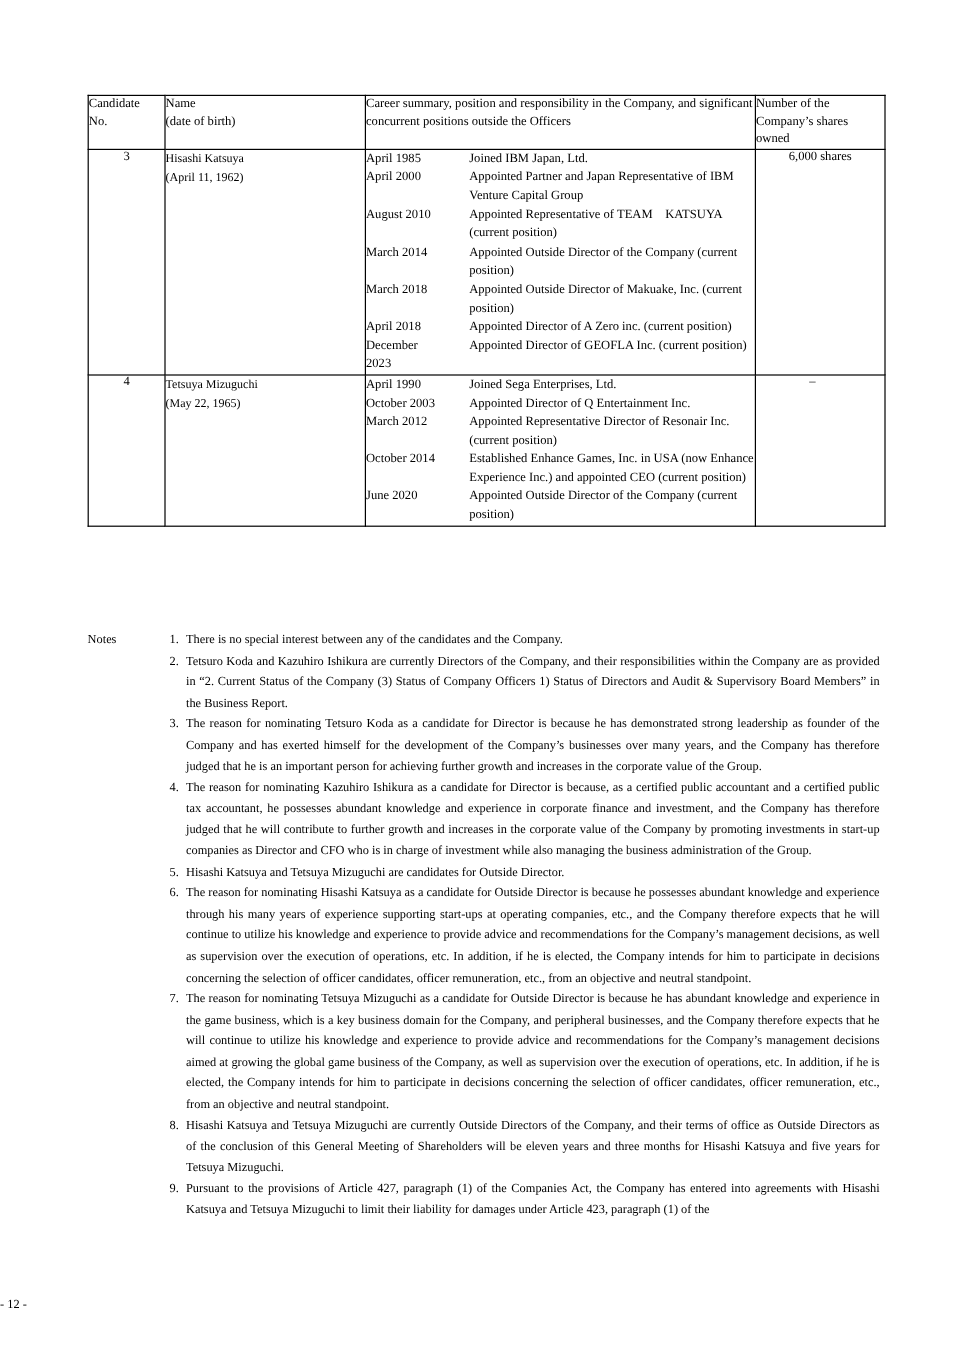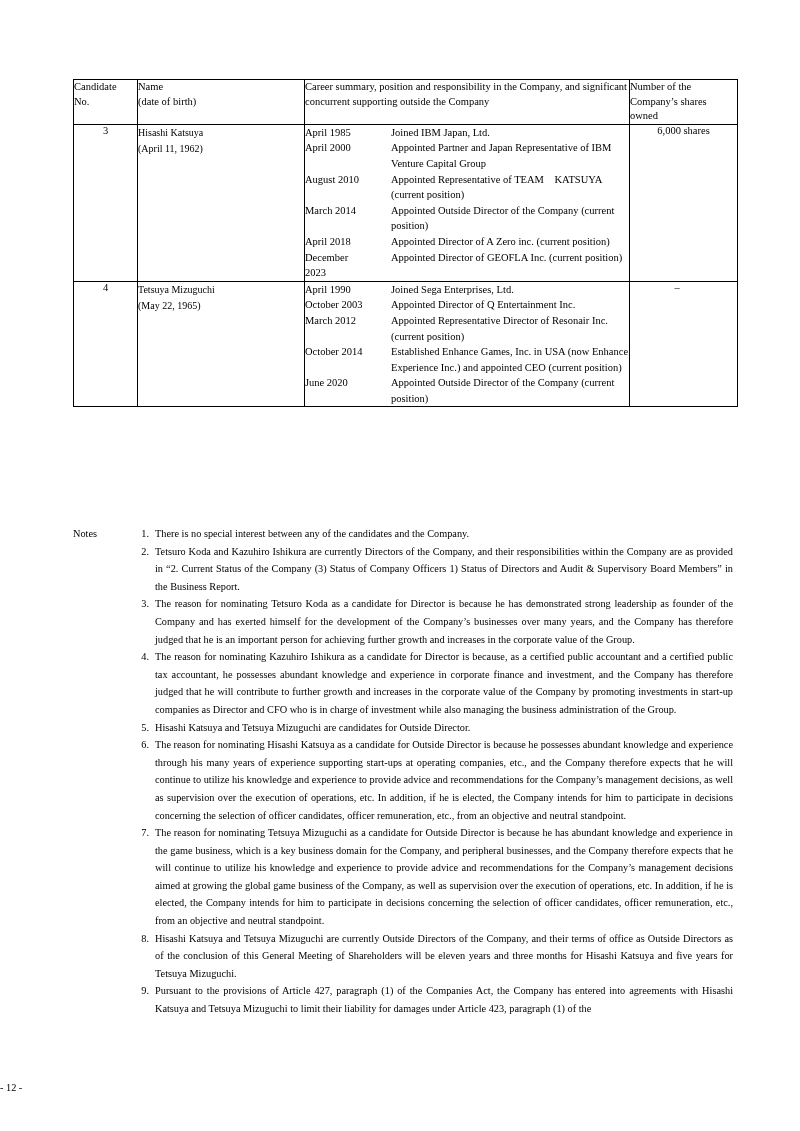--- a/index.html
+++ b/index.html
@@ -160,21 +160,21 @@
       <tr>
         <th class="hdr-cell col-no">
           <span class="ln">Candidate</span>
           <span class="ln">No.</span>
         </th>
         <th class="hdr-cell col-name">
           <span class="ln">Name</span>
           <span class="ln">(date of birth)</span>
         </th>
         <th class="hdr-cell hdr-career col-career">
-          <span class="ln">Career summary, position and responsibility in the Company, and significant concurrent supporting outside the Company</span>
+          <span class="ln">Career summary, position and responsibility in the Company, and significant concurrent positions outside the Officers</span>
         </th>
         <th class="hdr-cell col-shares">
           <span class="ln">Number of the</span>
           <span class="ln">Company’s shares</span>
           <span class="ln">owned</span>
         </th>
       </tr>
     </thead>
     <tbody id="table-body">
         <tr>
@@ -196,20 +196,24 @@
               <div class="career-row">
                 <div class="career-date">August 2010</div>
                 <div class="career-desc">Appointed Representative of
 TEAM KATSUYA (current position)</div>
               </div>
               <div class="career-row">
                 <div class="career-date">March 2014</div>
                 <div class="career-desc">Appointed Outside Director of the Company (current position)</div>
               </div>
               <div class="career-row">
+                <div class="career-date">March 2018</div>
+                <div class="career-desc">Appointed Outside Director of Makuake, Inc. (current position)</div>
+              </div>
+              <div class="career-row">
                 <div class="career-date">April 2018</div>
                 <div class="career-desc">Appointed Director of A Zero inc. (current position)</div>
               </div>
               <div class="career-row">
                 <div class="career-date">December
 2023</div>
                 <div class="career-desc">Appointed Director of GEOFLA Inc. (current position)</div>
               </div>
             </div>
           </td>

